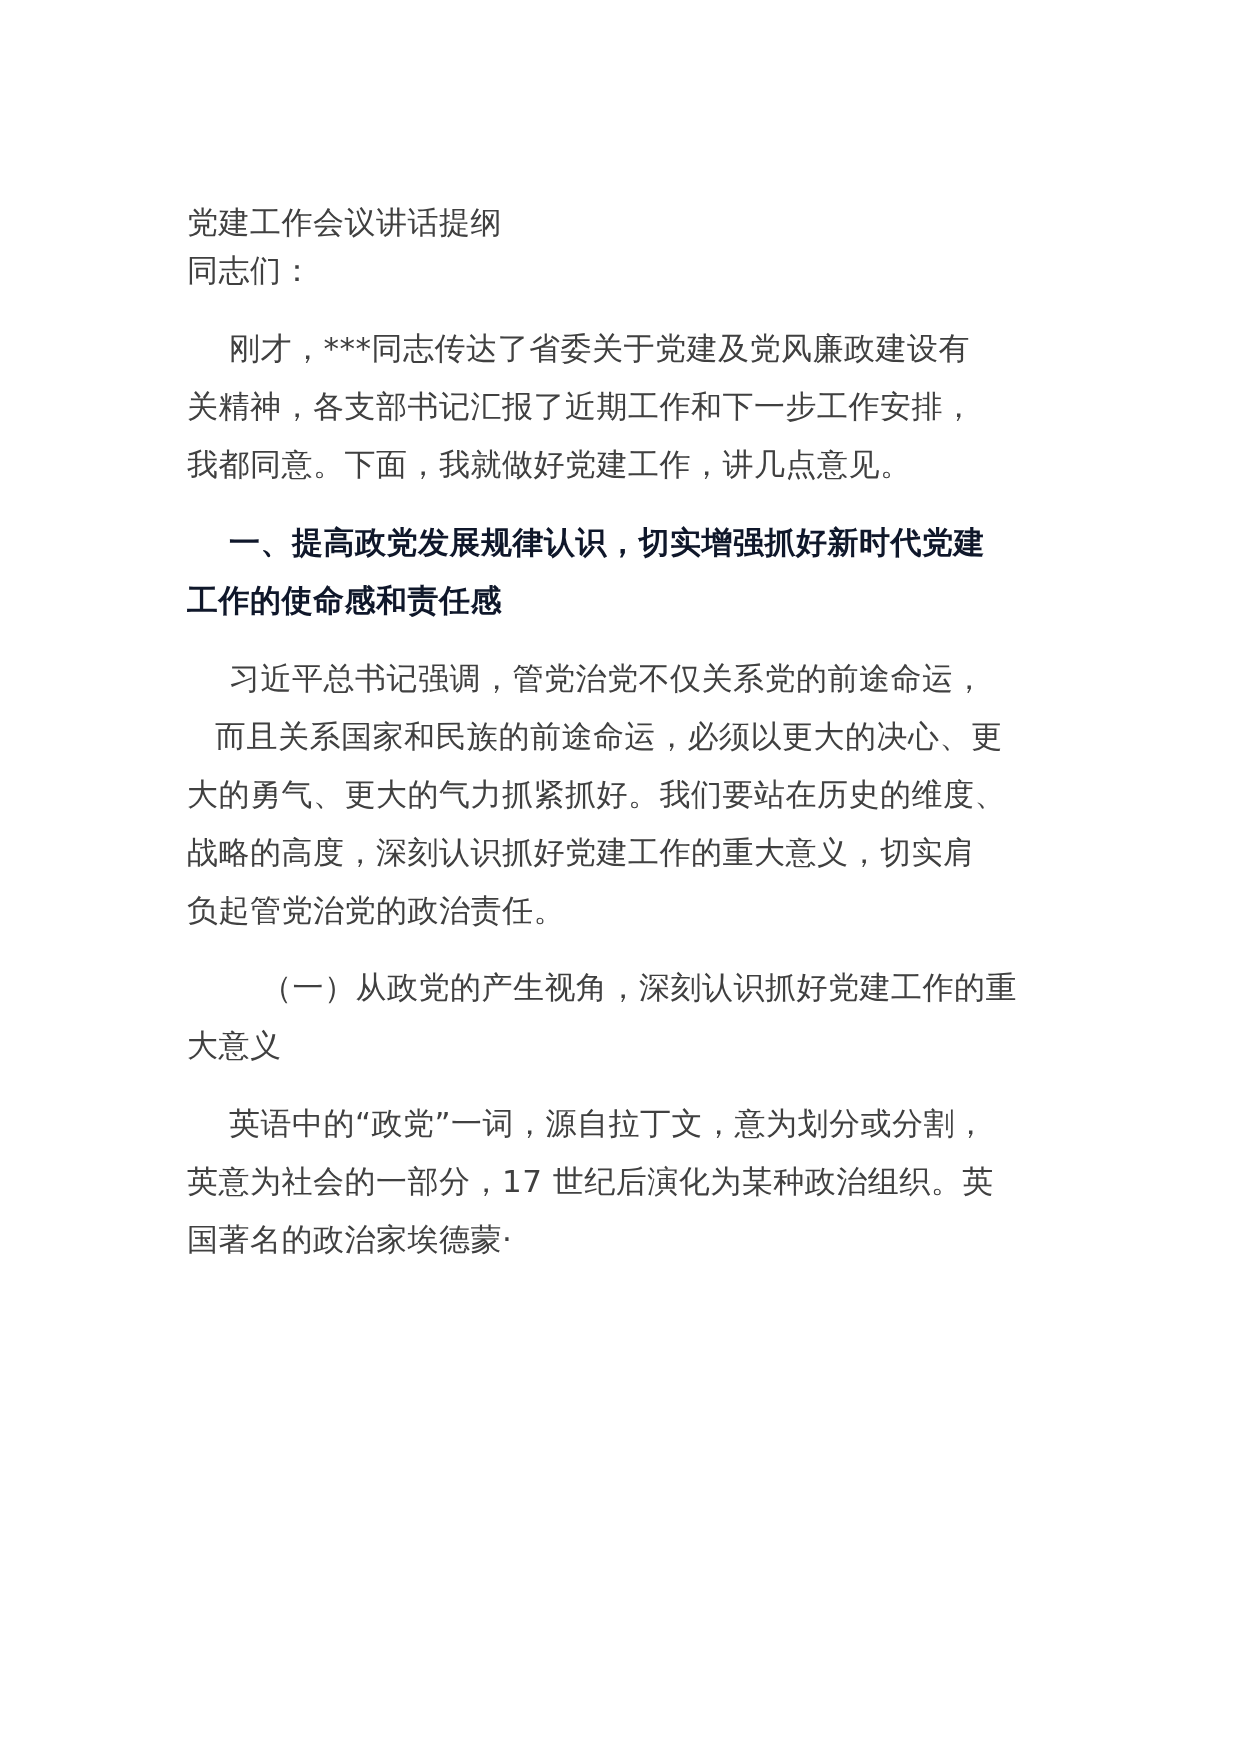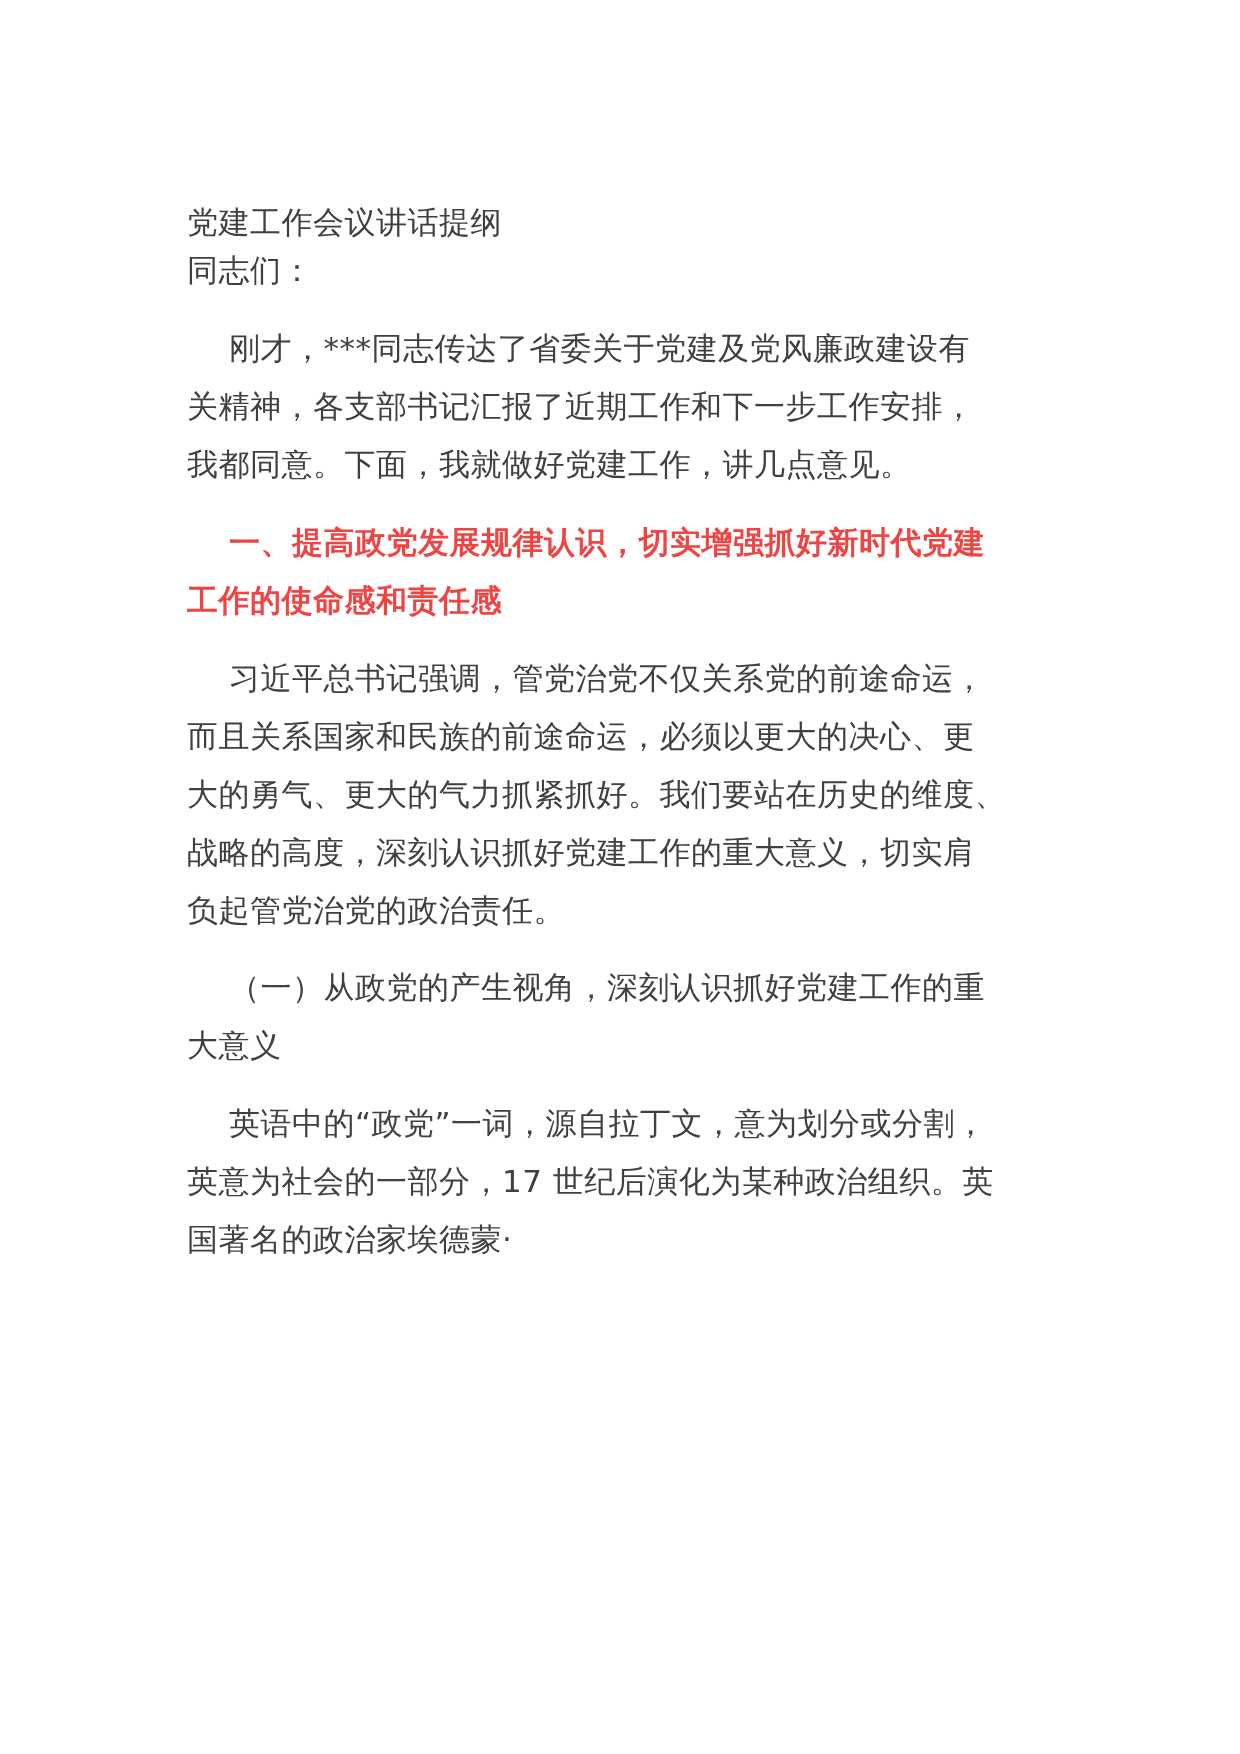--- a/index.html
+++ b/index.html
@@ -24,21 +24,21 @@
     .line {
       position: absolute;
       left: 0;
       font-size: 31px;
       line-height: 40px;
       white-space: nowrap;
       letter-spacing: 0.5px;
     }
     .bold {
       font-weight: bold;
-      color: #ef4444;
+      color: #0f172a;
     }
     .indent {
       left: 42px;
     }
   </style>
 </head>
 <body>
 
 <div class="page">
   <div class="line" style="top:182px;margin-top:20px;">党建工作会议讲话提纲</div>
@@ -50,28 +50,28 @@
     <div class="line" style="top:444px;">我都同意。下面，我就做好党建工作，讲几点意见。</div>
   </div>
 
   <div>
     <div class="line bold indent" style="top:522px;">一、提高政党发展规律认识，切实增强抓好新时代党建</div>
     <div class="line bold" style="top:580px;">工作的使命感和责任感</div>
   </div>
 
   <div>
     <div class="line indent" style="top:658px;text-align:right;">习近平总书记强调，管党治党不仅关系党的前途命运，</div>
-    <div class="line" style="top:716px;">而且关系国家和民族的前途命运，必须以更大的决心、更</div>
+    <div class="line" style="top:716px;margin-left:28px;">而且关系国家和民族的前途命运，必须以更大的决心、更</div>
     <div class="line" style="top:774px;">大的勇气、更大的气力抓紧抓好。我们要站在历史的维度、</div>
     <div class="line" style="top:832px;">战略的高度，深刻认识抓好党建工作的重大意义，切实肩</div>
     <div class="line" style="top:890px;">负起管党治党的政治责任。</div>
   </div>
 
   <div>
-    <div class="line indent" style="top:967px;">（一）从政党的产生视角，深刻认识抓好党建工作的重</div>
+    <div class="line indent" style="top:967px;margin-left:32px;">（一）从政党的产生视角，深刻认识抓好党建工作的重</div>
     <div class="line" style="top:1025px;">大意义</div>
   </div>
 
   <div>
     <div class="line indent" style="top:1103px;text-align:right;">英语中的“政党”一词，源自拉丁文，意为划分或分割，</div>
     <div class="line" style="top:1161px;">英意为社会的一部分，17 世纪后演化为某种政治组织。英</div>
     <div class="line" style="top:1219px;">国著名的政治家埃德蒙·</div>
   </div>
 </div>
 

